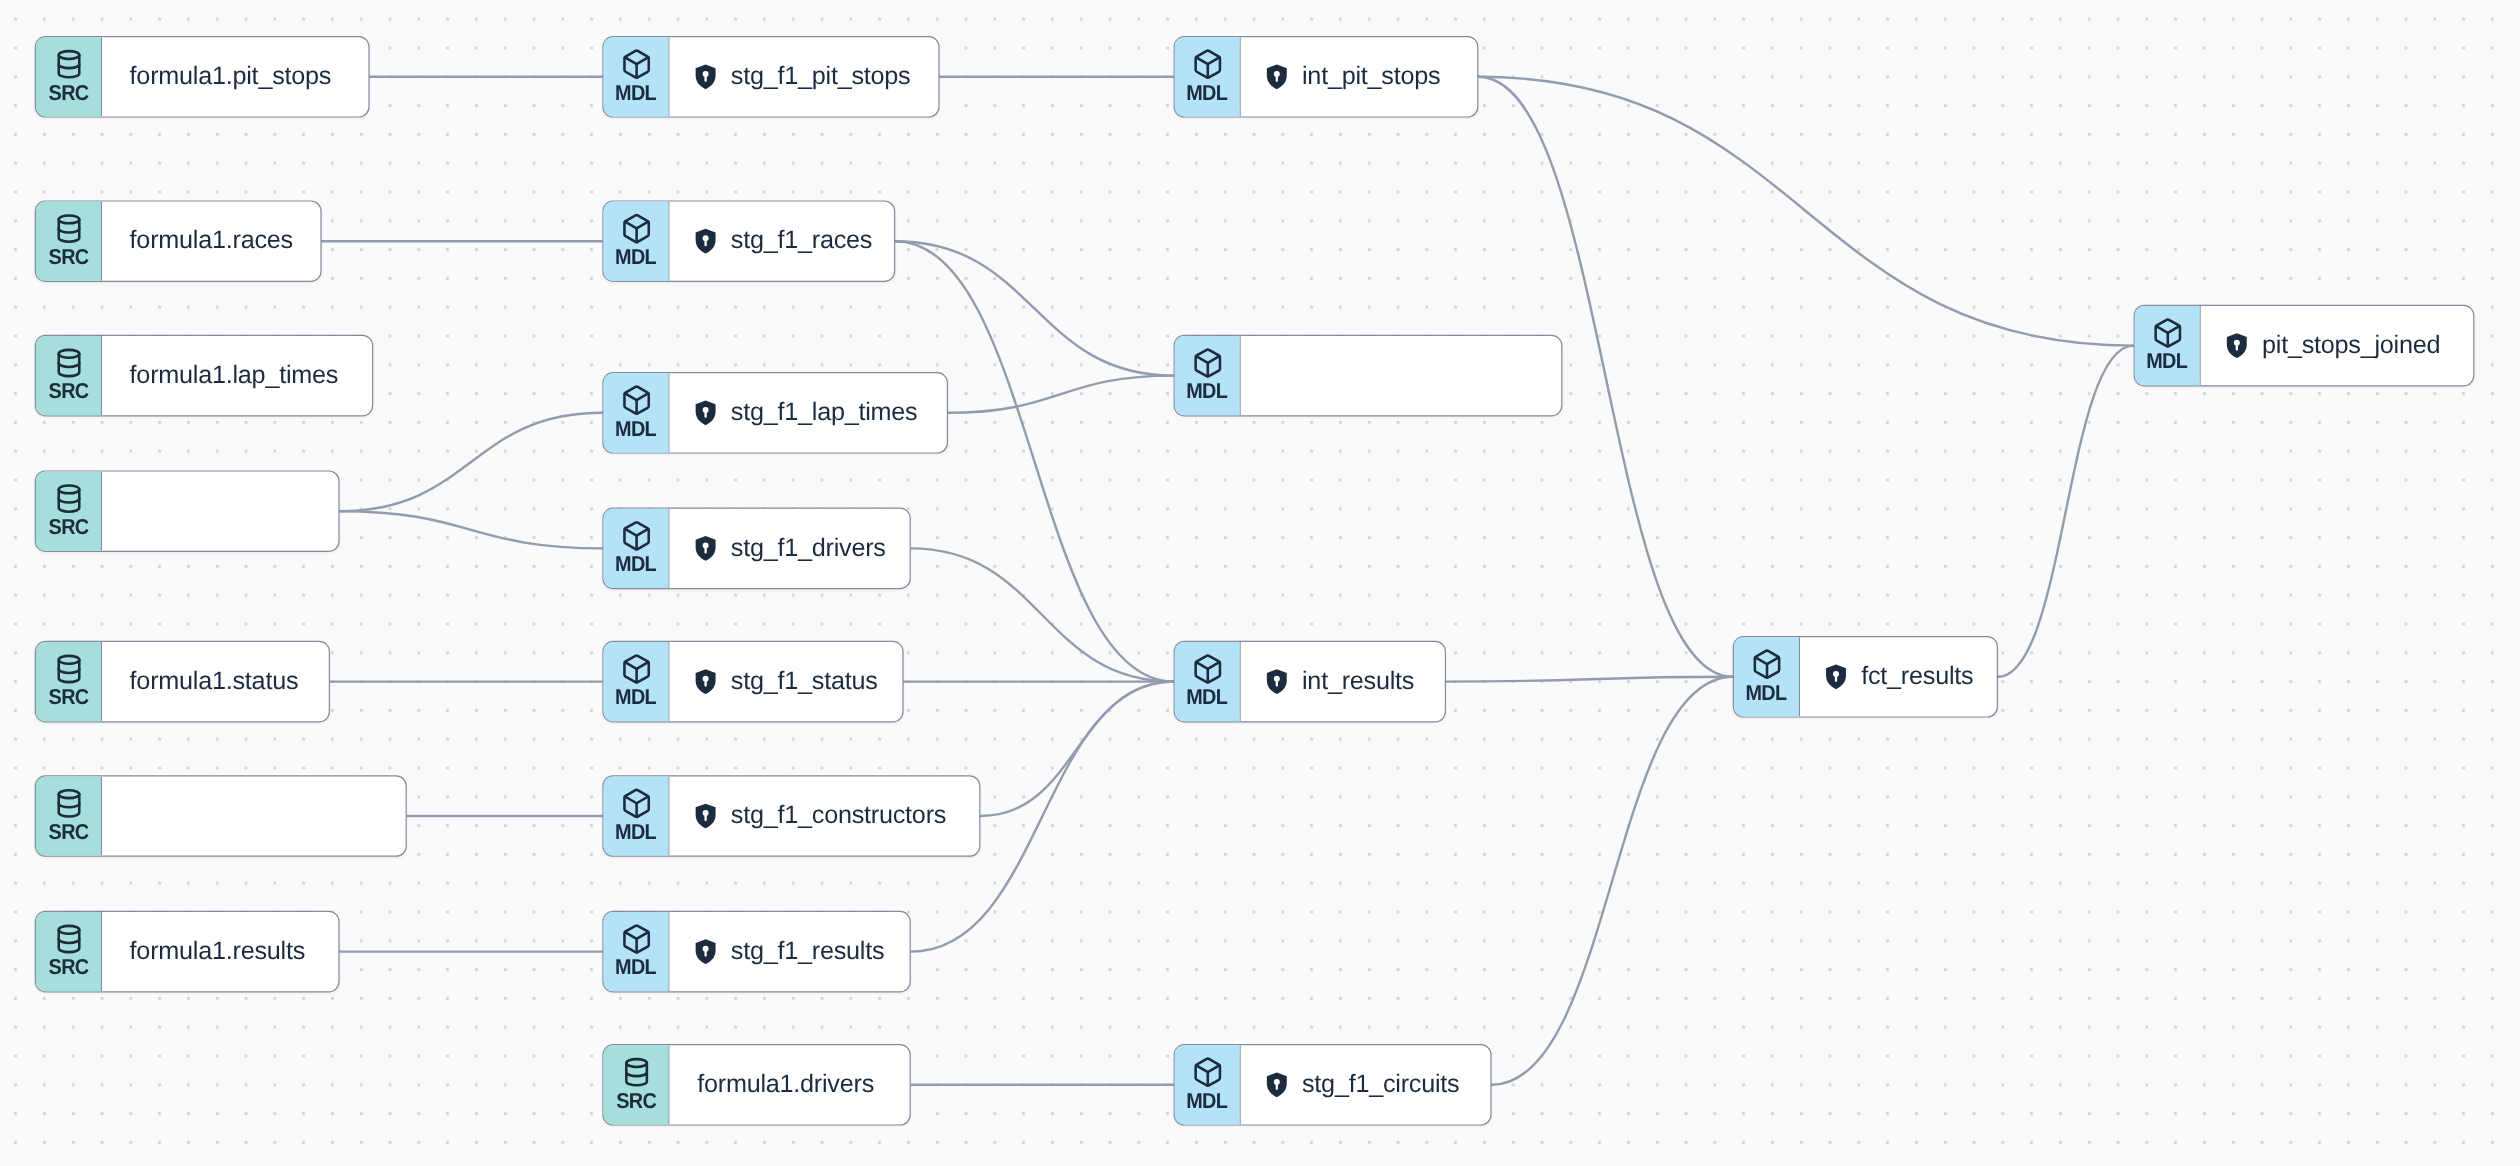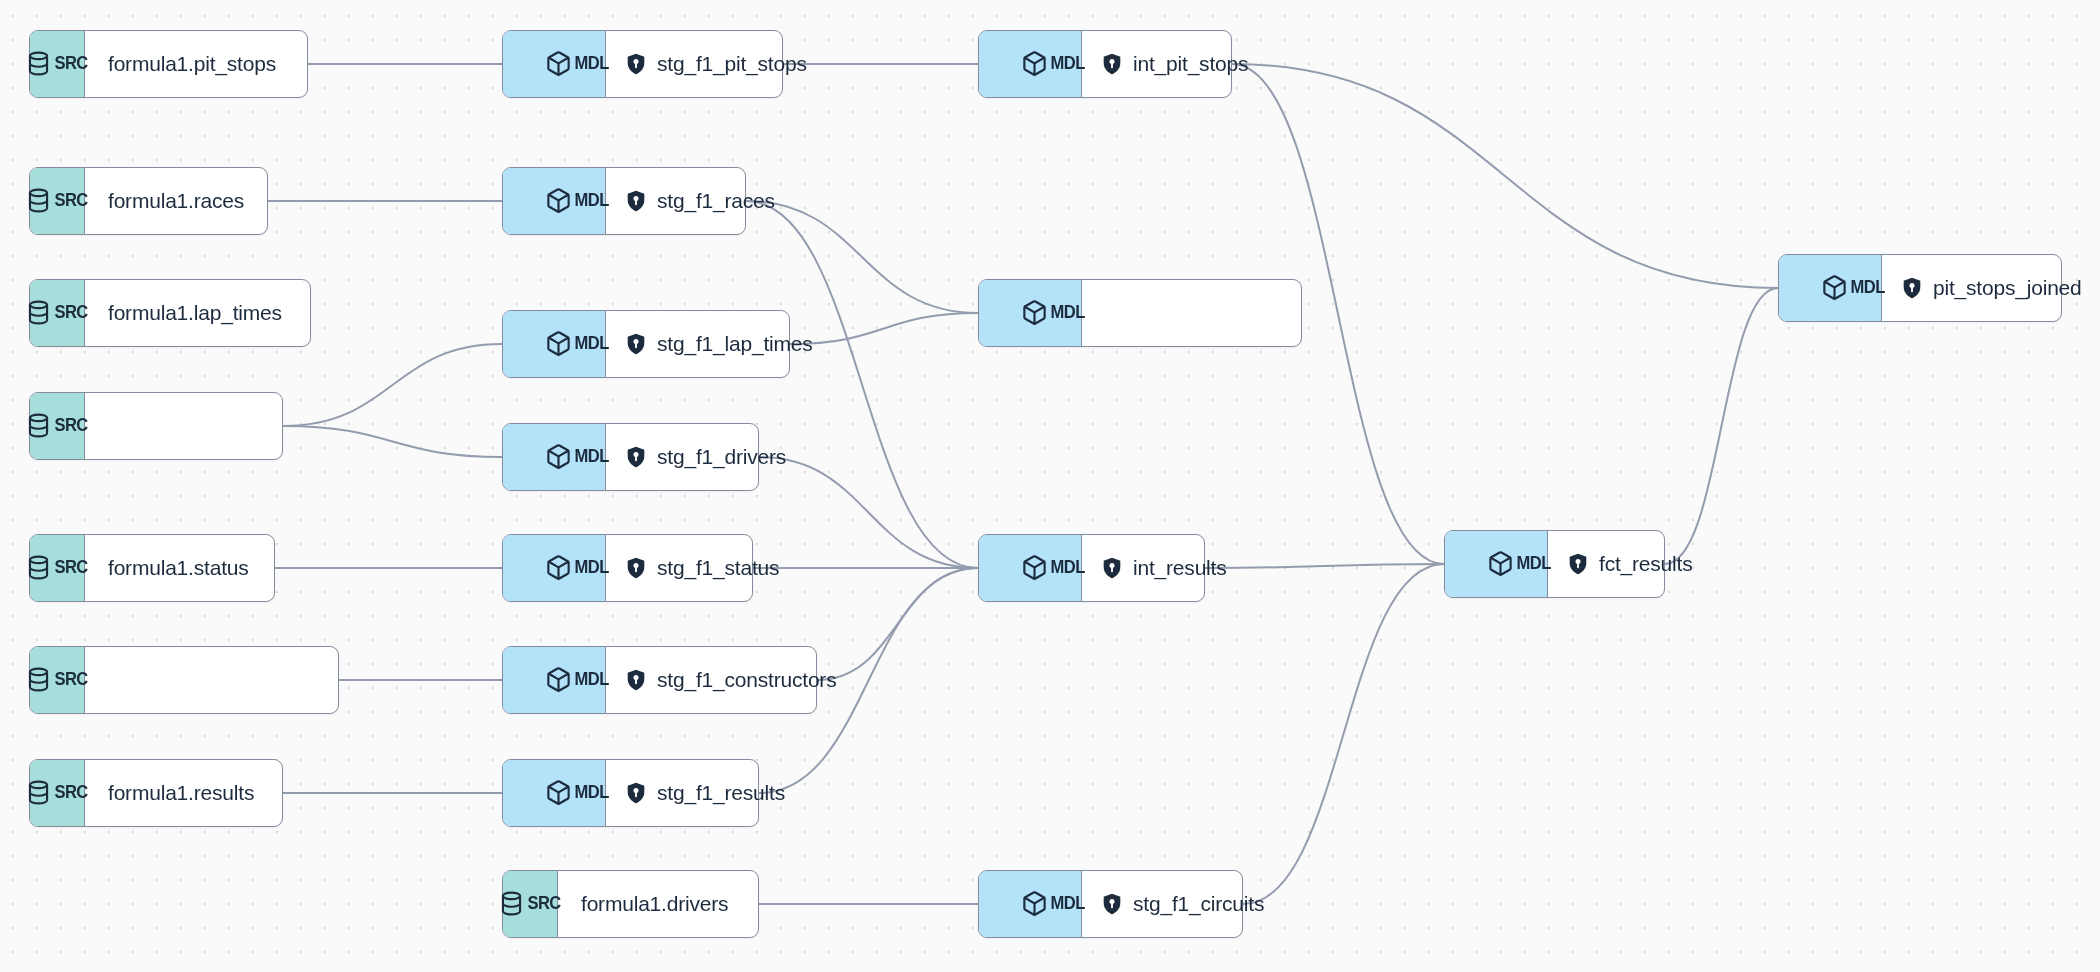--- a/index.html
+++ b/index.html
@@ -35,30 +35,31 @@
     background: #ffffff;
     border: 1.5px solid var(--border, #828c9d);
     border-radius: 9px;
     box-shadow: 0 1px 2px rgba(20,30,50,0.05);
     cursor: pointer;
   }
   .badge {
     flex: 0 0 54px;
     width: 54px;
     display: flex;
+    flex-direction: column;
     align-items: center;
     justify-content: center;
     gap: 1px;
     padding: 3px 0 5px 0;
     border-right: 1.5px solid var(--border, #828c9d);
     border-radius: 7.5px 0 0 7.5px;
     color: var(--ink, #1c2b3d);
   }
   .node.source .badge { background: var(--teal, #a6dedb); }
-  .node.model  .badge { background: var(--blue, #b3e2f9); padding-left: 48px; }
+  .node.model  .badge { background: var(--blue, #b3e2f9); }
   .badge-icon svg { width: 27px; height: 27px; display: block; }
   .badge-label {
     font-size: 18px;
     font-weight: 700;
     letter-spacing: -0.6px;
     line-height: 1.05;
     transform: scaleX(0.92);
   }
   .body {
     display: flex;

